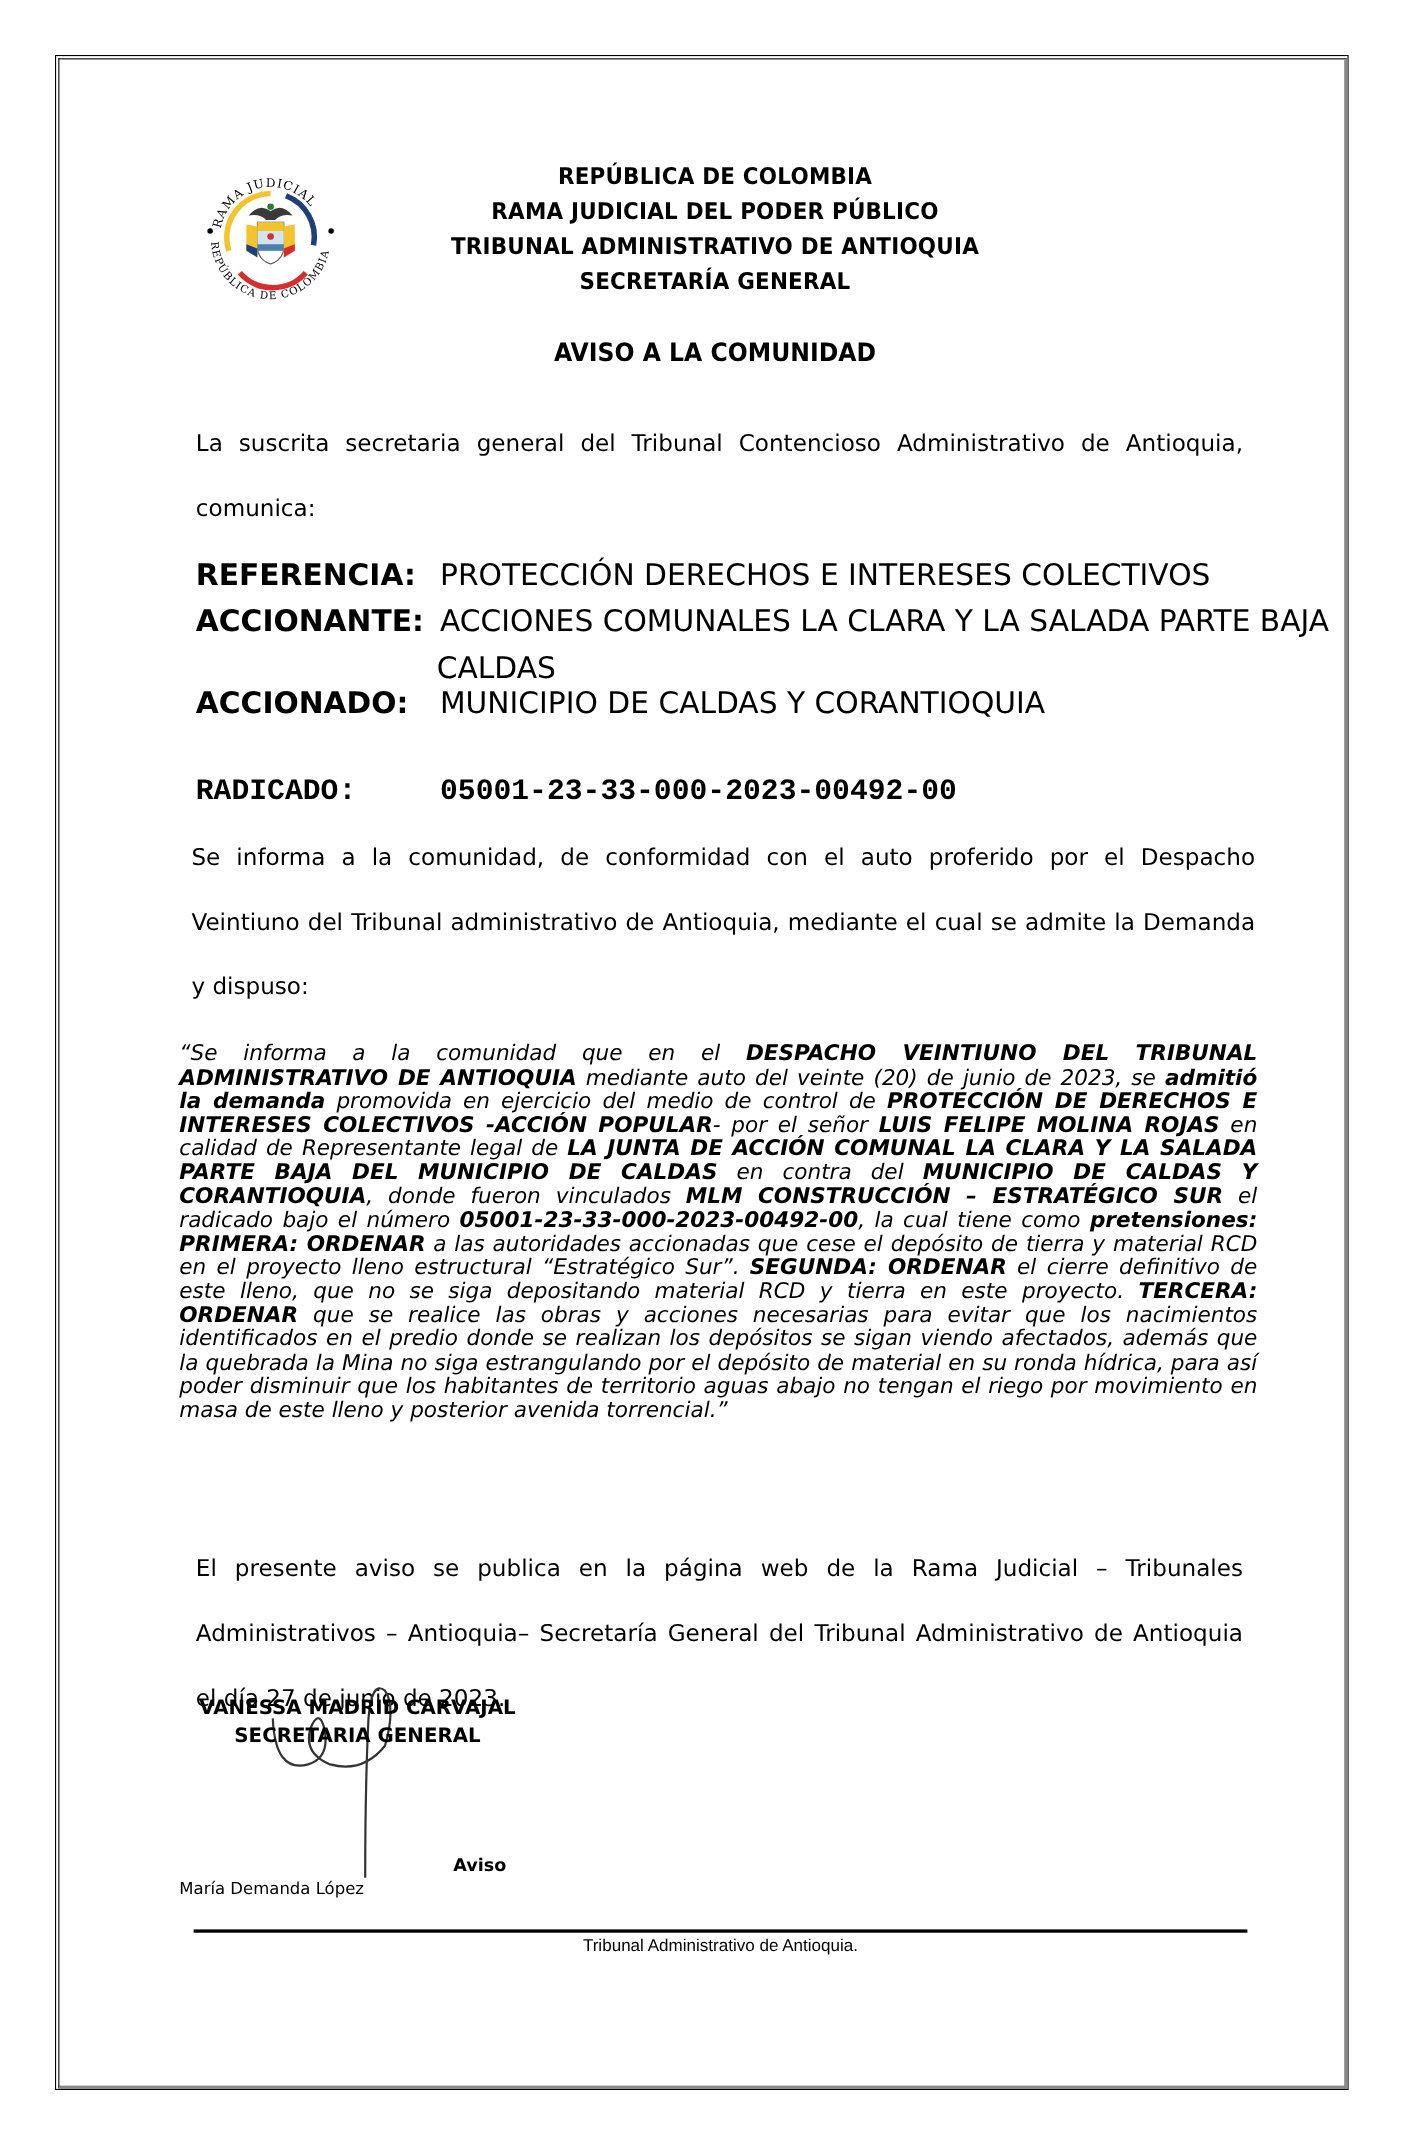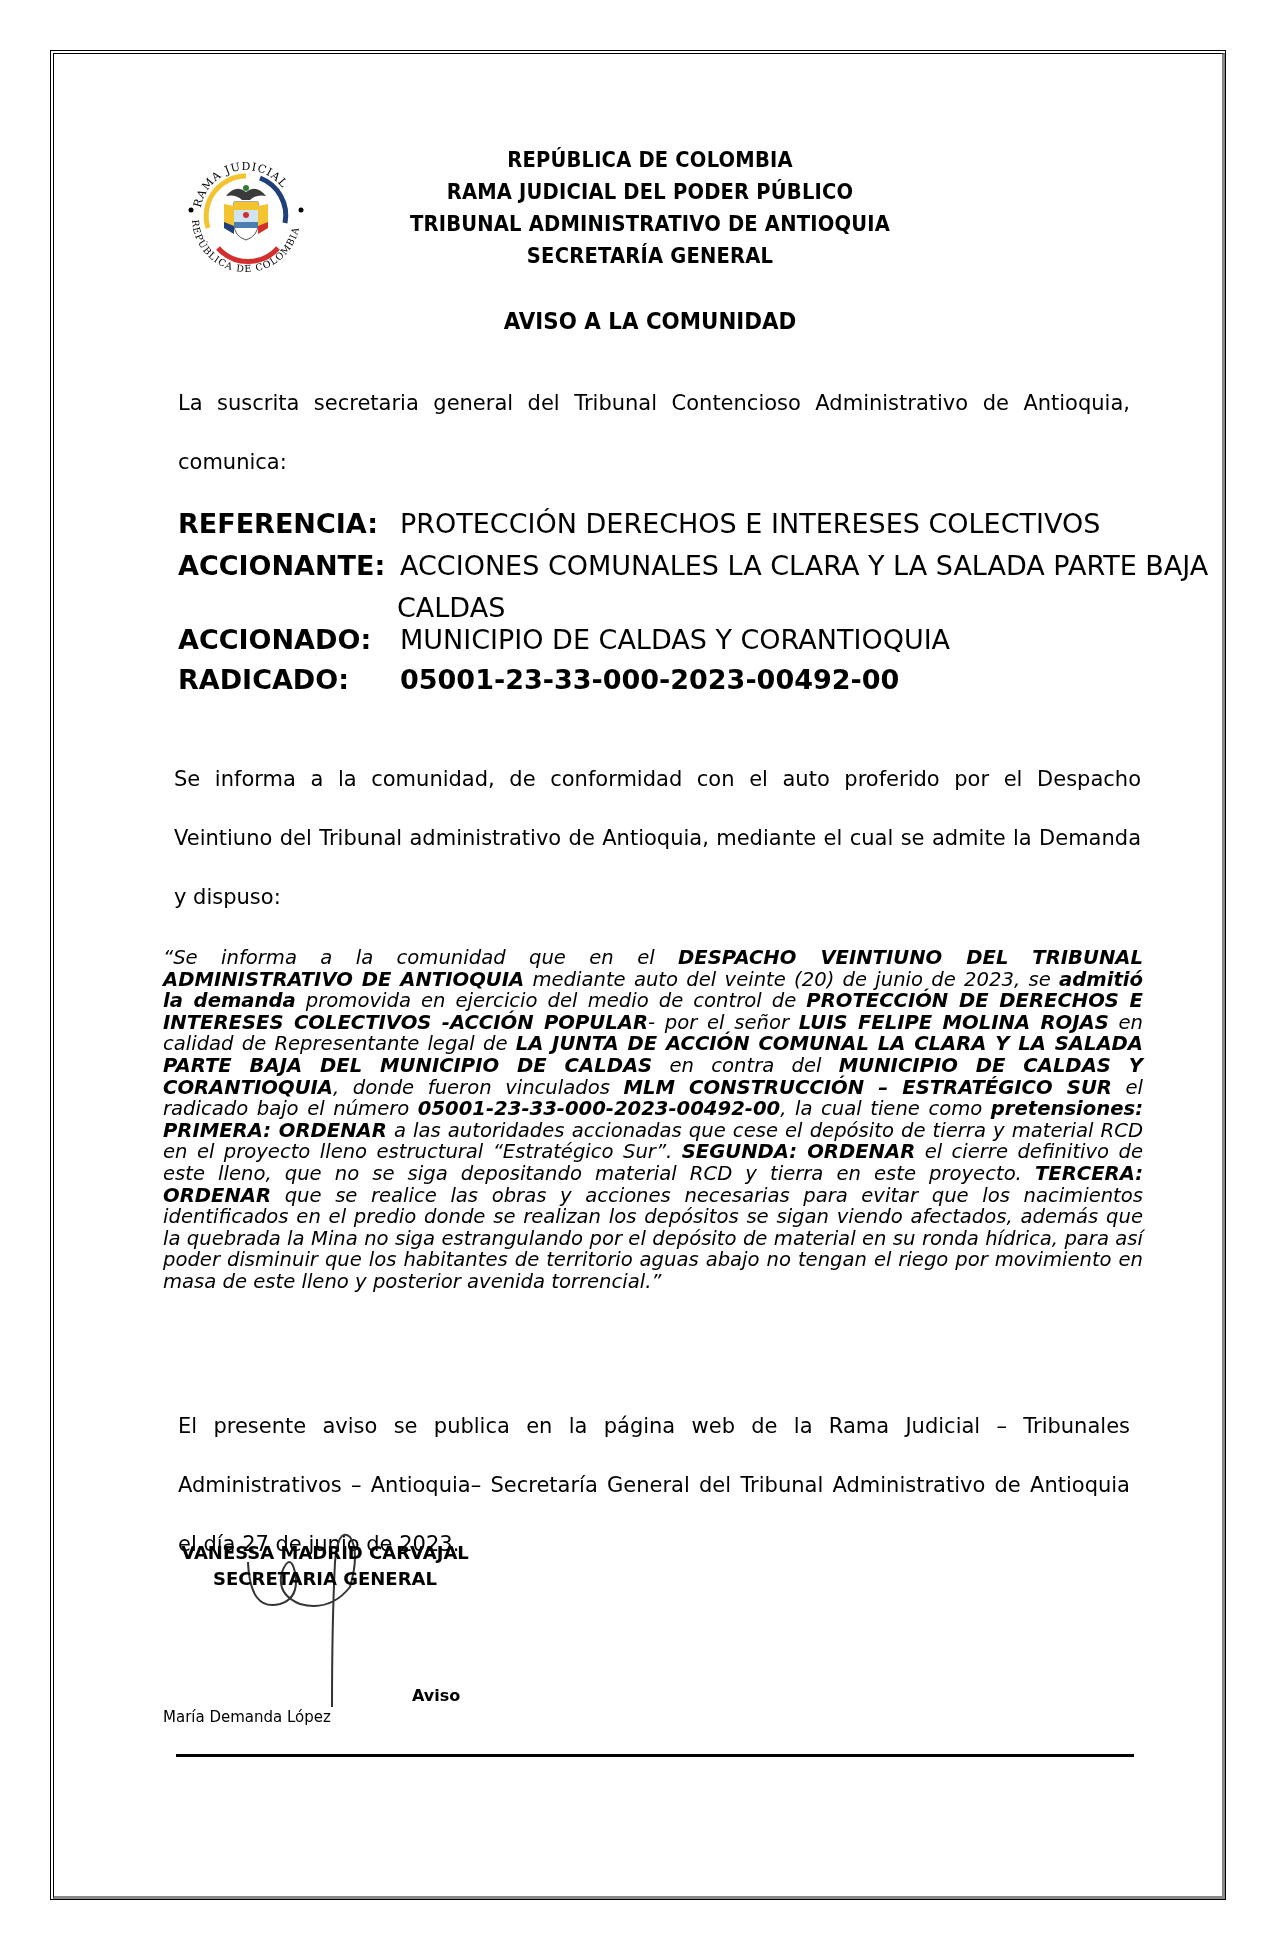--- a/index.html
+++ b/index.html
@@ -86,21 +86,21 @@
 </div>
 <div class="ref-row" style="top:550px;">
   <span class="ref-label">ACCIONANTE:</span><span class="ref-val">ACCIONES COMUNALES LA CLARA Y LA SALADA PARTE BAJA</span>
 </div>
 <div class="ref-row" style="top:592px;">
   <span class="ref-label"></span><span class="ref-val" style="margin-left:-3px;">CALDAS</span>
 </div>
 <div class="ref-row" style="top:624px;">
   <span class="ref-label">ACCIONADO:</span><span class="ref-val">MUNICIPIO DE CALDAS Y CORANTIOQUIA</span>
 </div>
-<div class="ref-row" style="top:664px;">
+<div class="ref-row" style="top:705px;font-family:Liberation Mono, monospace;">
   <span class="ref-label">RADICADO:</span><span class="ref-val" style="font-weight:bold;">05001-23-33-000-2023-00492-00</span>
 </div>
 
 <div class="para p2">Se informa a la comunidad, de conformidad con el auto proferido por el Despacho Veintiuno del Tribunal administrativo de Antioquia, mediante el cual se admite la Demanda y dispuso:</div>
 
 <div class="quote" id="quote"><span>“Se informa a la comunidad que en el </span><b>DESPACHO VEINTIUNO DEL TRIBUNAL ADMINISTRATIVO DE ANTIOQUIA</b><span> mediante auto del veinte (20) de junio de 2023, se </span><b>admitió la demanda</b><span> promovida en ejercicio del medio de control de </span><b>PROTECCIÓN DE DERECHOS E INTERESES COLECTIVOS -ACCIÓN POPULAR</b><span>- por el señor </span><b>LUIS FELIPE MOLINA ROJAS</b><span> en calidad de Representante legal de </span><b>LA JUNTA DE ACCIÓN COMUNAL LA CLARA Y LA SALADA PARTE BAJA DEL MUNICIPIO DE CALDAS</b><span> en contra del </span><b>MUNICIPIO DE CALDAS Y CORANTIOQUIA</b><span>, donde fueron vinculados </span><b>MLM CONSTRUCCIÓN – ESTRATÉGICO SUR</b><span> el radicado bajo el número </span><b>05001-23-33-000-2023-00492-00</b><span>, la cual tiene como </span><b>pretensiones: PRIMERA: ORDENAR</b><span> a las autoridades accionadas que cese el depósito de tierra y material RCD en el proyecto lleno estructural “Estratégico Sur”. </span><b>SEGUNDA: ORDENAR</b><span> el cierre definitivo de este lleno, que no se siga depositando material RCD y tierra en este proyecto. </span><b>TERCERA: ORDENAR</b><span> que se realice las obras y acciones necesarias para evitar que los nacimientos identificados en el predio donde se realizan los depósitos se sigan viendo afectados, además que la quebrada la Mina no siga estrangulando por el depósito de material en su ronda hídrica, para así poder disminuir que los habitantes de territorio aguas abajo no tengan el riego por movimiento en masa de este lleno y posterior avenida torrencial.”</span></div>
 
 <div class="para p3">El presente aviso se publica en la página web de la Rama Judicial – Tribunales Administrativos – Antioquia– Secretaría General del Tribunal Administrativo de Antioquia el día 27 de junio de 2023.</div>
 
 <svg class="sig-svg" viewBox="0 0 150 180">
@@ -108,13 +108,14 @@
 </svg>
 <div class="signer">
   <div>VANESSA MADRID CARVAJAL</div>
   <div>SECRETARIA GENERAL</div>
 </div>
 <div class="aviso">Aviso</div>
 <div class="author">María Demanda López</div>
 
 <div class="foot-rule"></div>
 <div class="footer">
+  <div>Tribunal Administrativo de Antioquia.</div>
 </div>
 
 </body></html>

